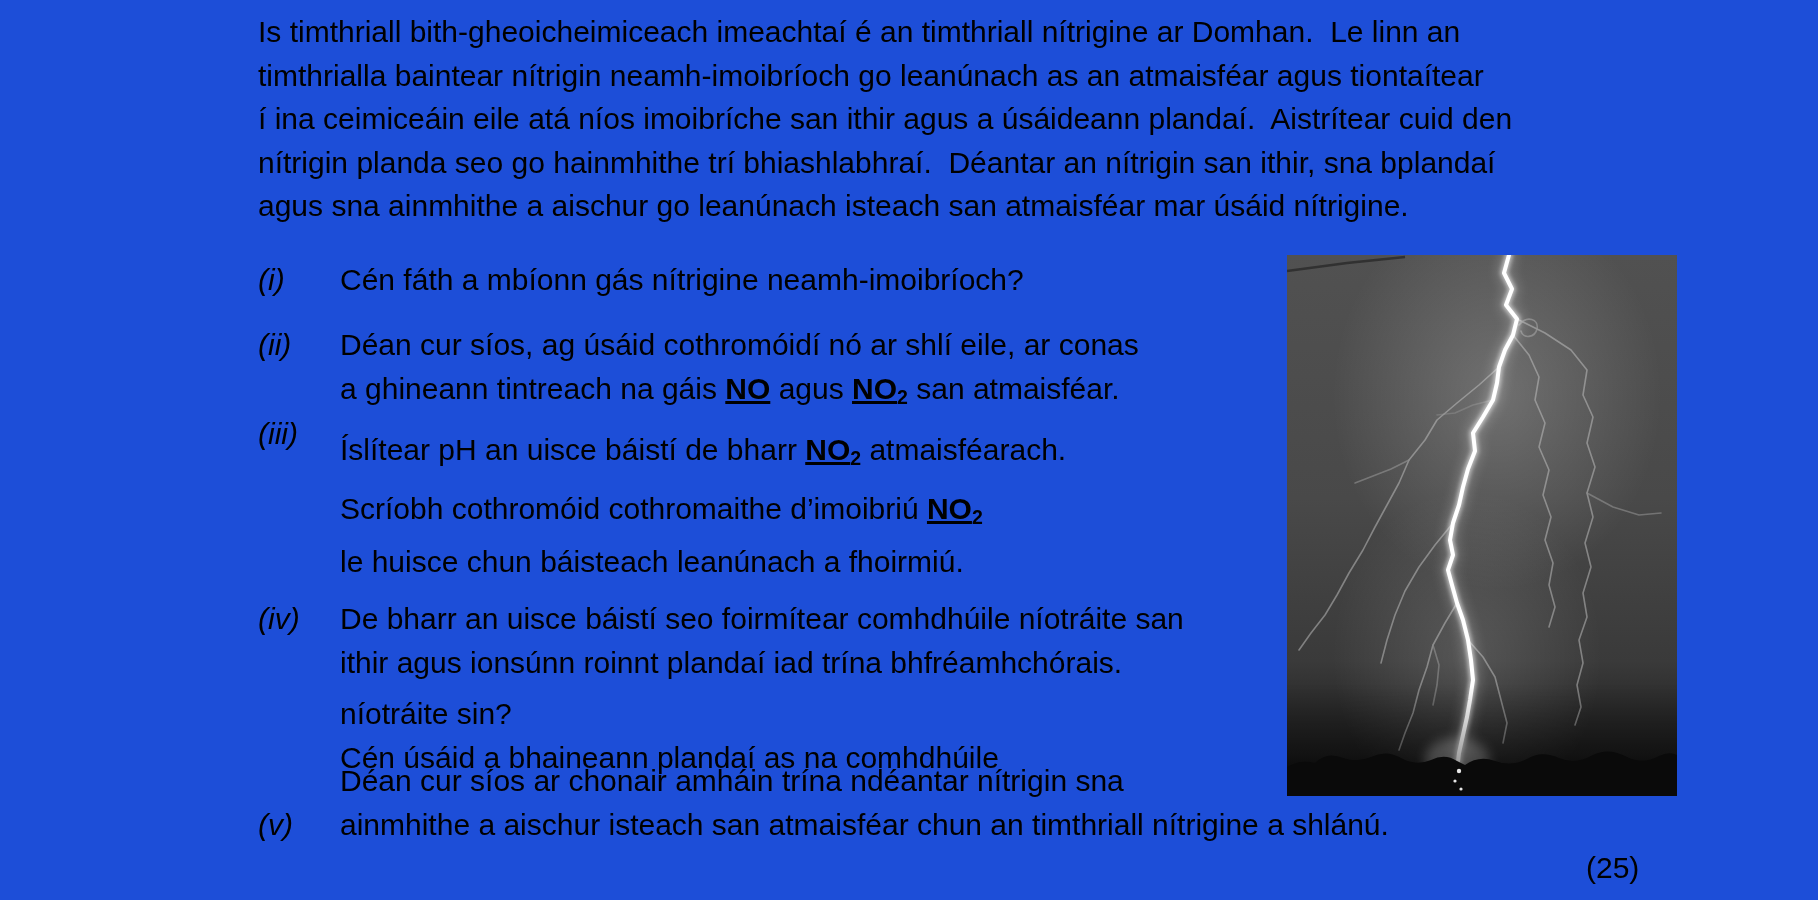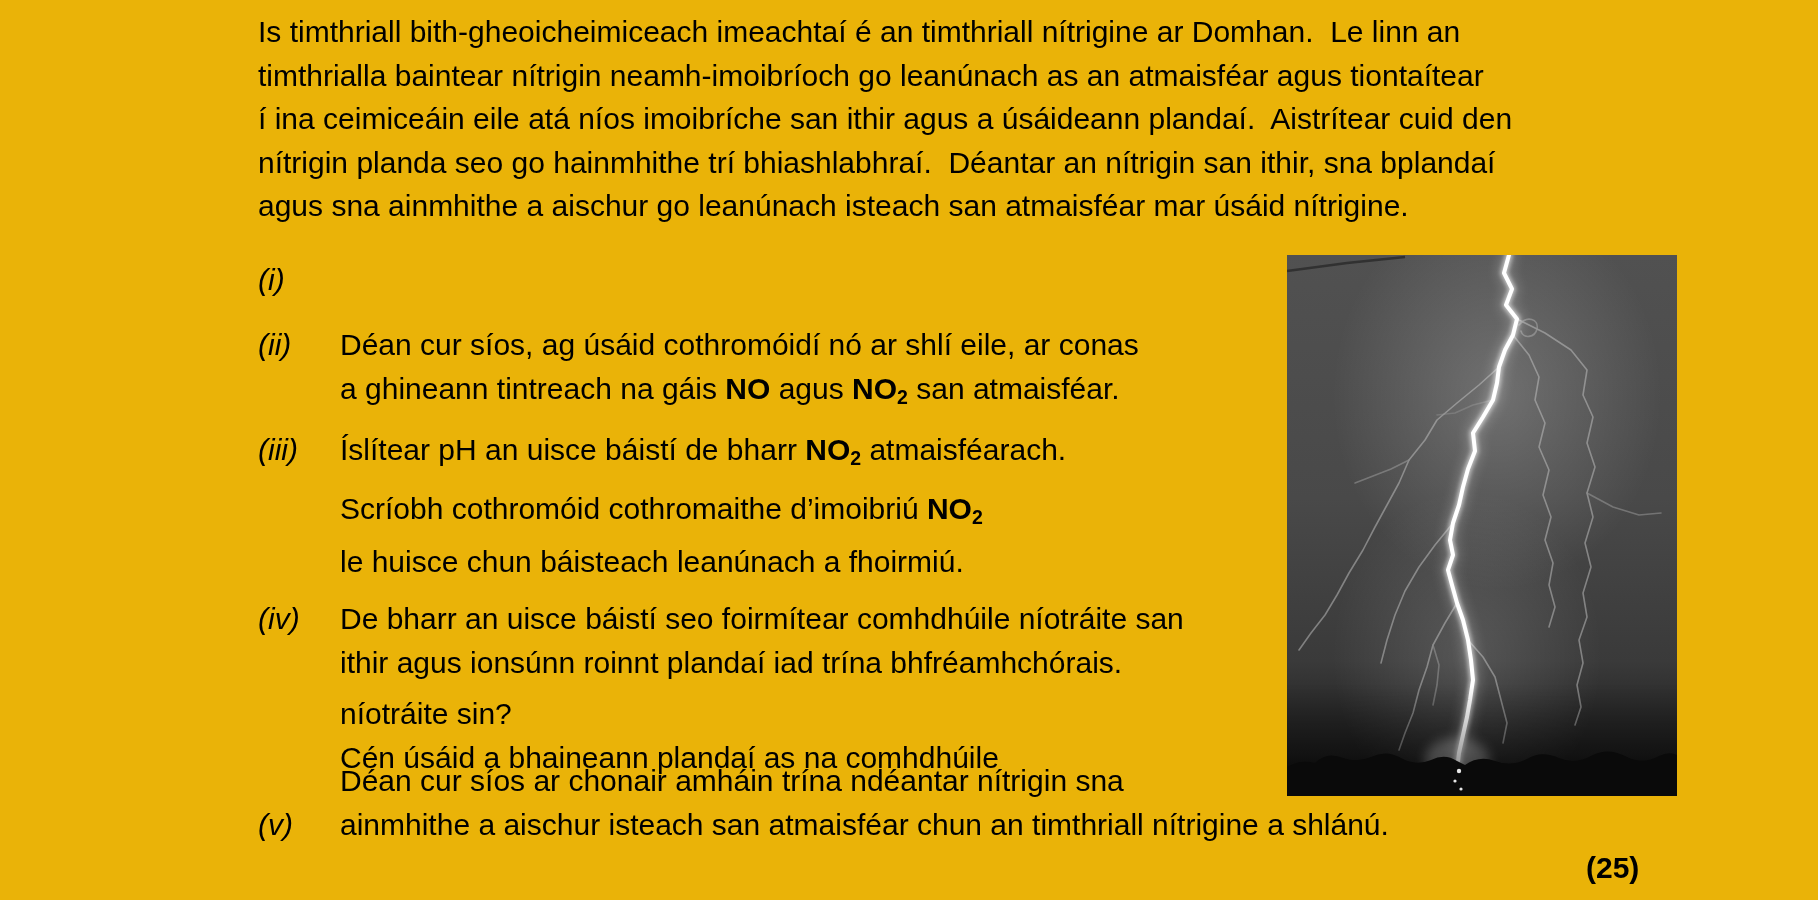--- a/index.html
+++ b/index.html
@@ -7,41 +7,41 @@
     width: 1818px; height: 900px;
     background: #ffffff;
     overflow: hidden;
   }
   .page {
     position: relative;
     width: 1818px; height: 900px;
     font-family: "Liberation Sans", sans-serif;
     font-size: 30px;
     color: #000000;
-    background: #eab308;
+    background: #1d4ed8;
   }
   .line {
     line-height: 43.5px;
     white-space: pre;
   }
   .intro { position: absolute; left: 258px; top: 10px; }
   .q-label {
     position: absolute; left: 258px;
     font-style: italic;
     line-height: 43.5px;
     white-space: pre;
   }
   .q-content { position: absolute; left: 340px; }
-  .b { font-weight: bold; }
+  .b { font-weight: bold; text-decoration: underline; }
   .sub {
     font-weight: bold;
     font-size: 19.5px;
     vertical-align: -5px;
   }
-  .marks { position: absolute; left: 1586px; top: 846px; line-height: 43.5px; white-space: pre; font-weight: bold; }
+  .marks { position: absolute; left: 1586px; top: 846px; line-height: 43.5px; white-space: pre; }
   .photo {
     position: absolute;
     left: 1287px; top: 255px;
     width: 390px; height: 541px;
     display: block;
   }
 </style>
 </head>
 <body>
 
@@ -49,28 +49,31 @@
 
   <div class="intro">
     <div class="line">Is timthriall bith-gheoicheimiceach imeachtaí é an timthriall nítrigine ar Domhan.  Le linn an</div>
     <div class="line">timthrialla baintear nítrigin neamh-imoibríoch go leanúnach as an atmaisféar agus tiontaítear</div>
     <div class="line">í ina ceimiceáin eile atá níos imoibríche san ithir agus a úsáideann plandaí.  Aistrítear cuid den</div>
     <div class="line">nítrigin planda seo go hainmhithe trí bhiashlabhraí.  Déantar an nítrigin san ithir, sna bplandaí</div>
     <div class="line">agus sna ainmhithe a aischur go leanúnach isteach san atmaisféar mar úsáid nítrigine.</div>
   </div>
 
   <div class="q-label" style="top:258px">(i)</div>
+  <div class="q-content" style="top:258px">
+    <div class="line">Cén fáth a mbíonn gás nítrigine neamh-imoibríoch?</div>
+  </div>
 
   <div class="q-label" style="top:323px">(ii)</div>
   <div class="q-content" style="top:323px">
     <div class="line">Déan cur síos, ag úsáid cothromóidí nó ar shlí eile, ar conas</div>
     <div class="line"><span>a ghineann tintreach na gáis </span><span class="b">NO</span><span> agus </span><span class="b">NO</span><span class="sub">2</span><span> san atmaisféar.</span></div>
   </div>
 
-  <div class="q-label" style="top:428px">(iii)</div>
+  <div class="q-label" style="top:412px">(iii)</div>
   <div class="q-content" style="top:428px">
     <div class="line"><span>Íslítear pH an uisce báistí de bharr </span><span class="b">NO</span><span class="sub">2</span><span> atmaisféarach.</span></div>
   </div>
   <div class="q-content" style="top:487px">
     <div class="line"><span>Scríobh cothromóid cothromaithe d’imoibriú </span><span class="b">NO</span><span class="sub">2</span></div>
     <div class="line">le huisce chun báisteach leanúnach a fhoirmiú.</div>
   </div>
 
   <div class="q-label" style="top:597px">(iv)</div>
   <div class="q-content" style="top:597px">

